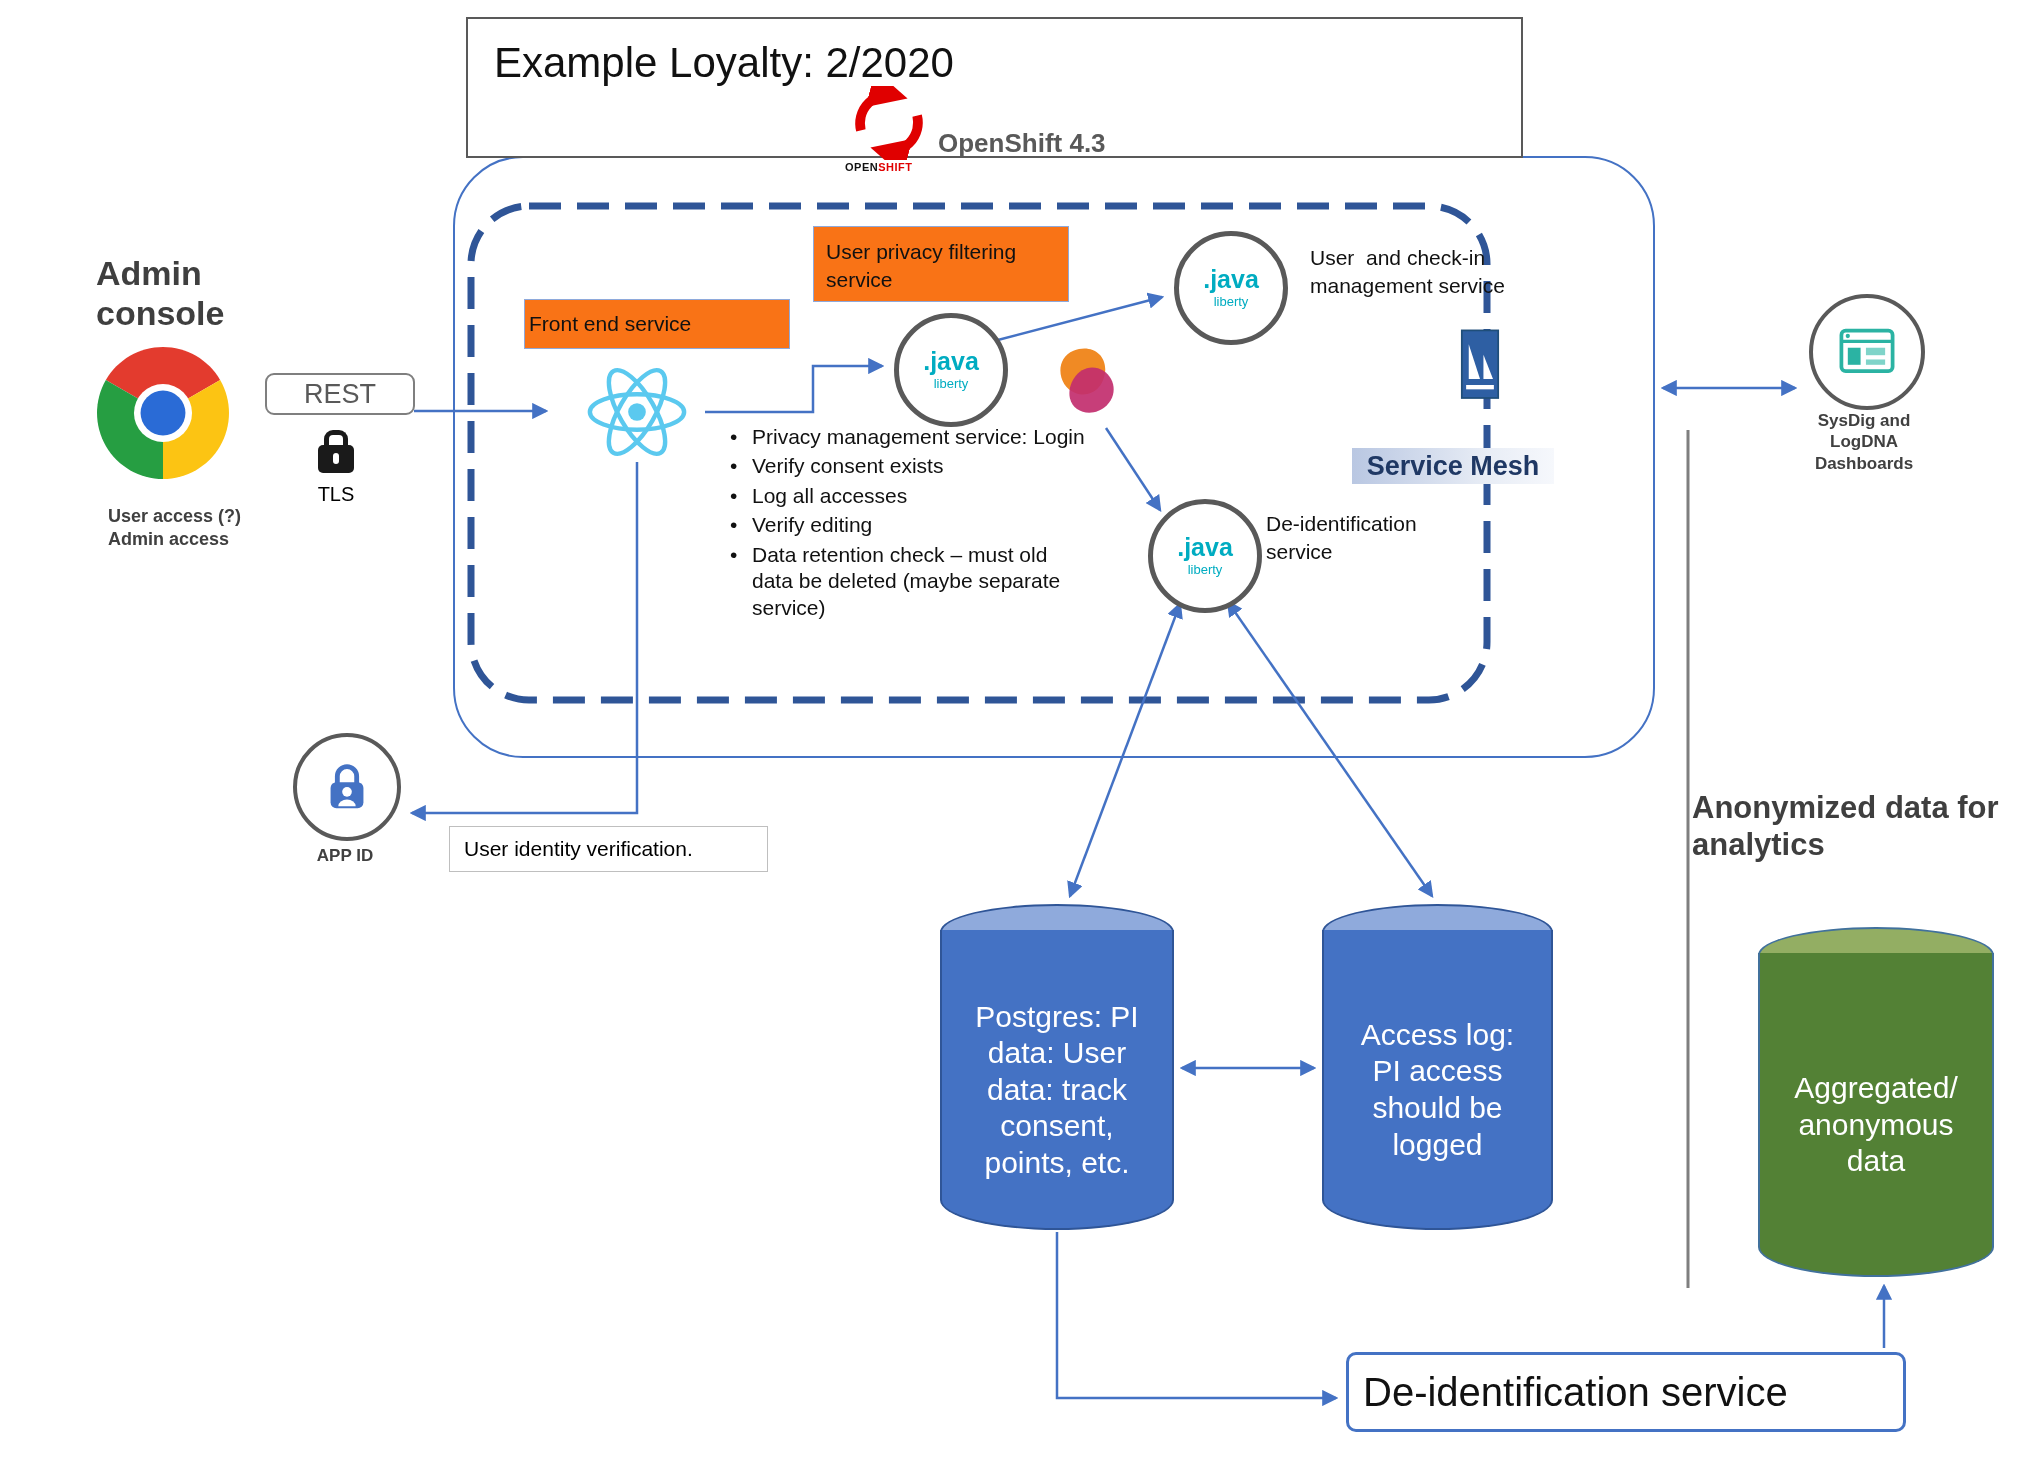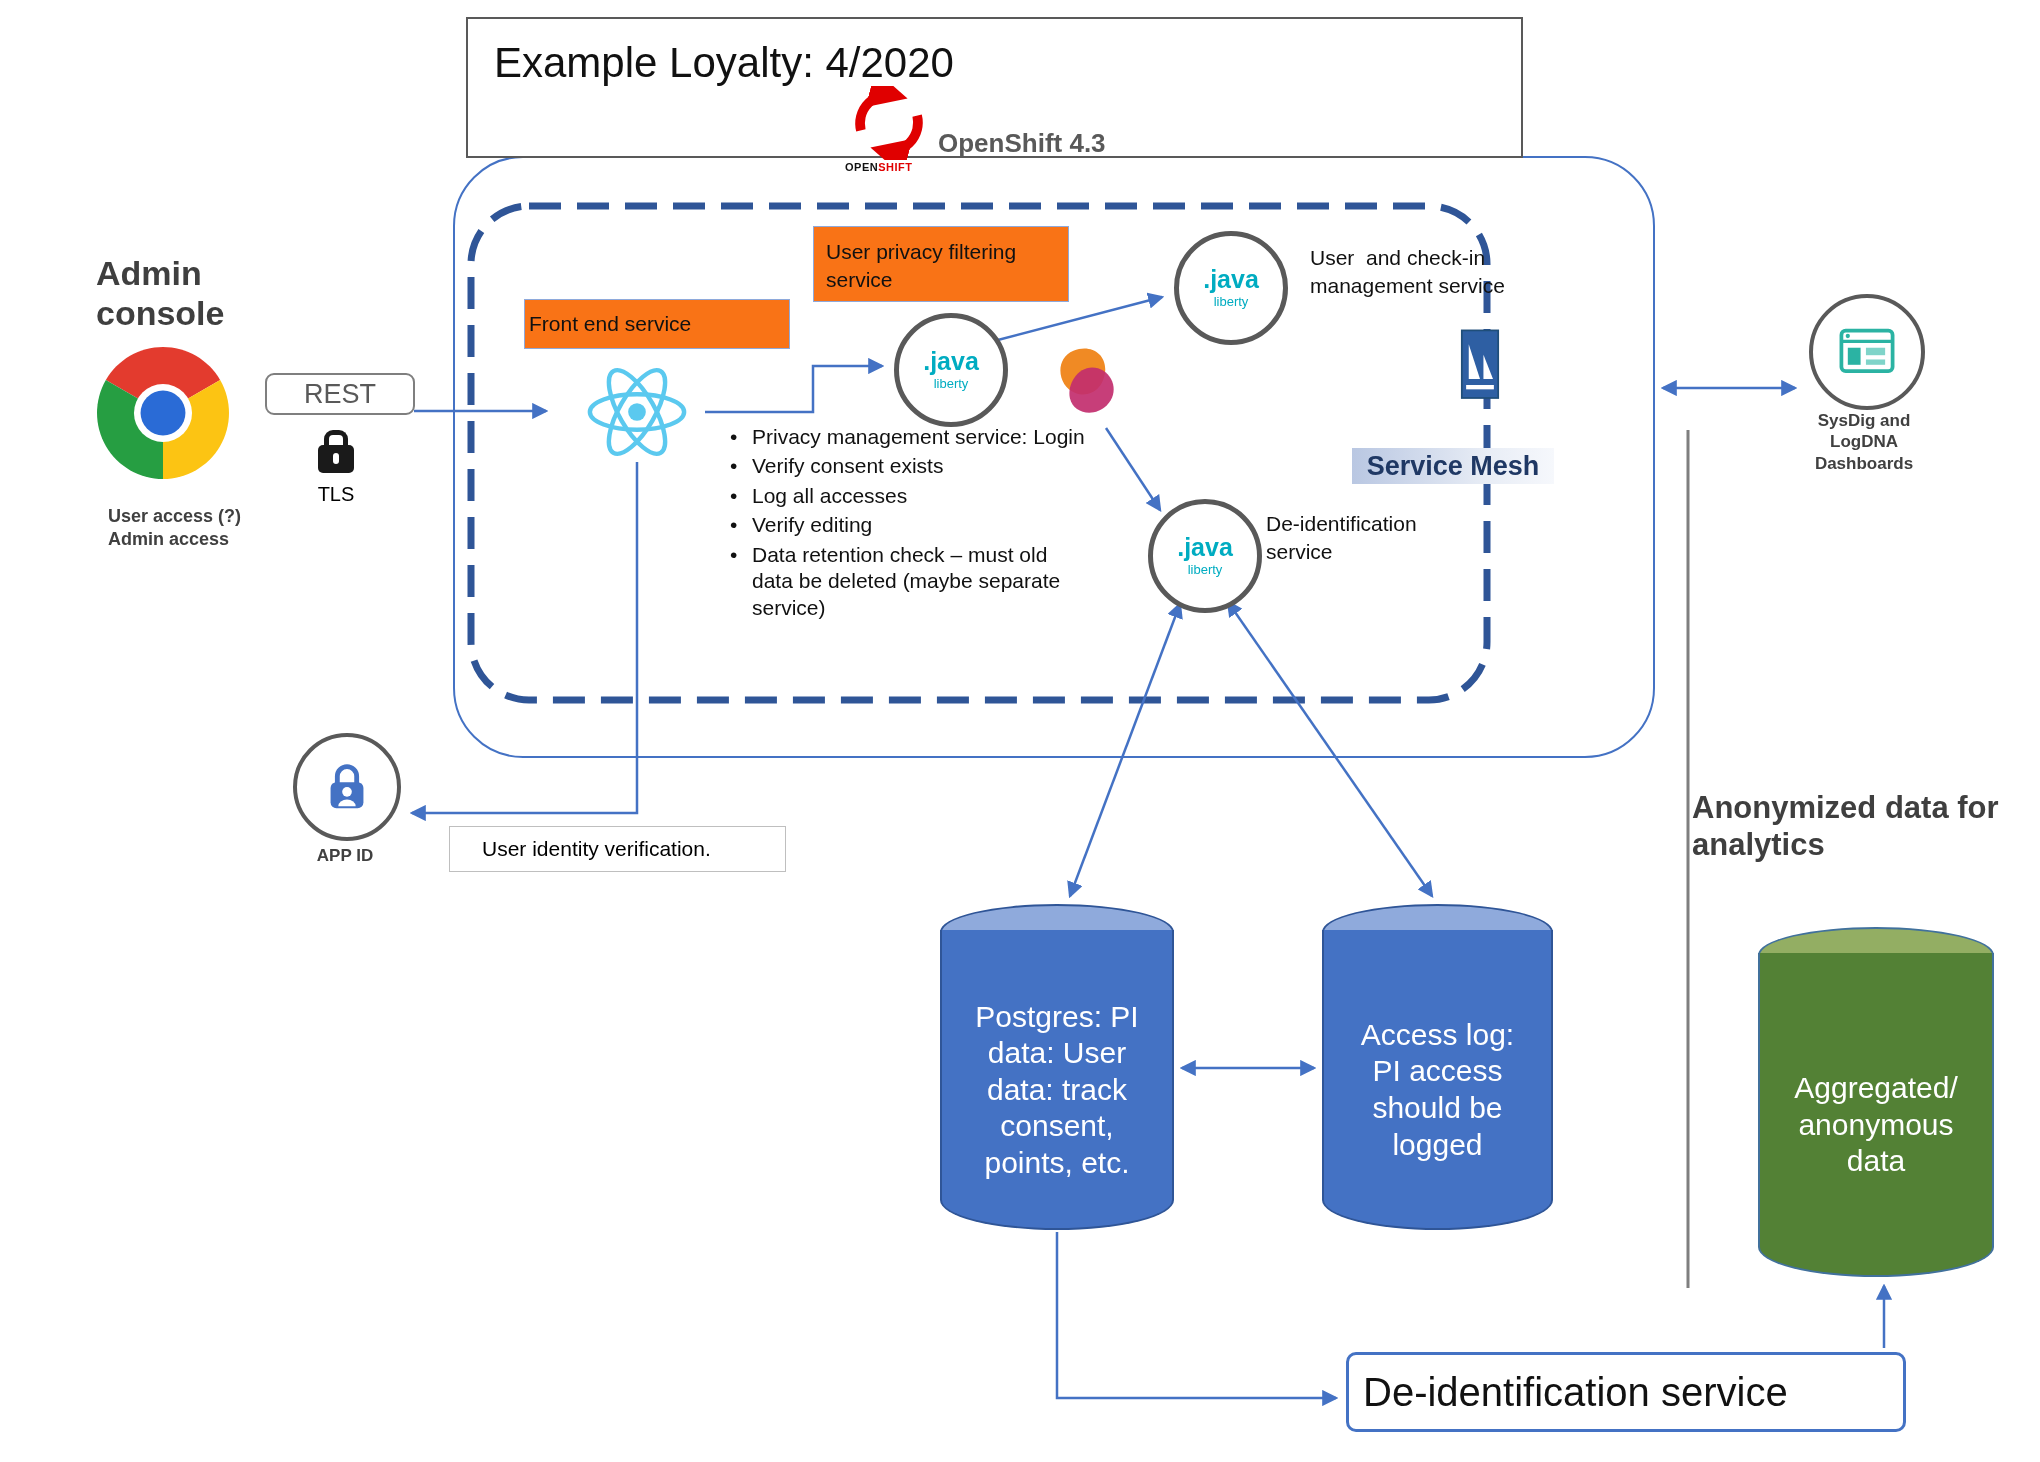--- a/index.html
+++ b/index.html
@@ -63,21 +63,21 @@
   .blue .top{background:#8FAADC;}
   .green .body{background:#538135;border-color:#41719C;}
   .green .top{background:#93AE63;border-color:#41719C;}
   .green .txt > div{max-width:178px;}
 
   .deid-box{border:3px solid #4472C4;border-radius:10px;background:#fff;
      display:flex;align-items:center;font-size:40px;color:#111;padding-left:14px;}
 
   .caption{font-weight:bold;color:#404040;font-size:17px;text-align:center;line-height:1.25;}
   .ident-box{border:1.5px solid #bfbfbf;background:#fff;display:flex;align-items:center;
-     padding-left:32px;font-size:21px;}
+     padding-left:14px;font-size:21px;}
   .os-word{font-size:11px;font-weight:bold;letter-spacing:0.5px;color:#111;}
   .os-word .shift{color:#E00000;}
 </style>
 </head>
 <body>
 
 <div class="canvas">
 
   <div class="abs outer-rect" style="left:453px;top:156px;width:1198px;height:598px;"></div>
 
@@ -103,21 +103,21 @@
       <line x1="1180" y1="604" x2="1070" y2="896" marker-start="url(#ab)" marker-end="url(#ab)"></line>
       <line x1="1228" y1="602" x2="1432" y2="896" marker-start="url(#ab)" marker-end="url(#ab)"></line>
       <line x1="1182" y1="1068" x2="1314" y2="1068" marker-start="url(#ab)" marker-end="url(#ab)"></line>
       <polyline points="1057,1232 1057,1398 1336,1398" marker-end="url(#ab)"></polyline>
       <line x1="1884" y1="1348" x2="1884" y2="1286" marker-end="url(#ab)"></line>
     </g>
     <line x1="1688" y1="430" x2="1688" y2="1288" stroke="#7f7f7f" stroke-width="3"></line>
   </svg>
 
   <div class="abs title-box z3" style="left:466px;top:17px;width:1053px;height:137px;">
-    <div class="page-title" style="padding:20px 0 0 26px;">Example Loyalty: 4/2020</div>
+    <div class="page-title" style="padding:20px 0 0 26px;">Example Loyalty: 2/2020</div>
   </div>
 
   <svg class="abs z3" style="left:852px;top:86px;" width="74" height="74" viewBox="0 0 100 100">
     <path d="M12,60 A39,39 0 0 1 60,13" fill="none" stroke="#E00000" stroke-width="13" marker-end="url(#ar)"></path>
     <path d="M88,40 A39,39 0 0 1 40,87" fill="none" stroke="#E00000" stroke-width="13" marker-end="url(#ar)"></path>
   </svg>
   <div class="abs z3 os-word" style="left:845px;top:161px;width:100px;"><span>OPEN</span><span class="shift">SHIFT</span></div>
   <div class="abs z3" style="left:938px;top:128px;font-size:26px;font-weight:bold;color:#595959;">OpenShift 4.3</div>
 
   <div class="abs z3 gray-head" style="left:96px;top:253px;width:200px;font-size:34px;">Admin console</div>

